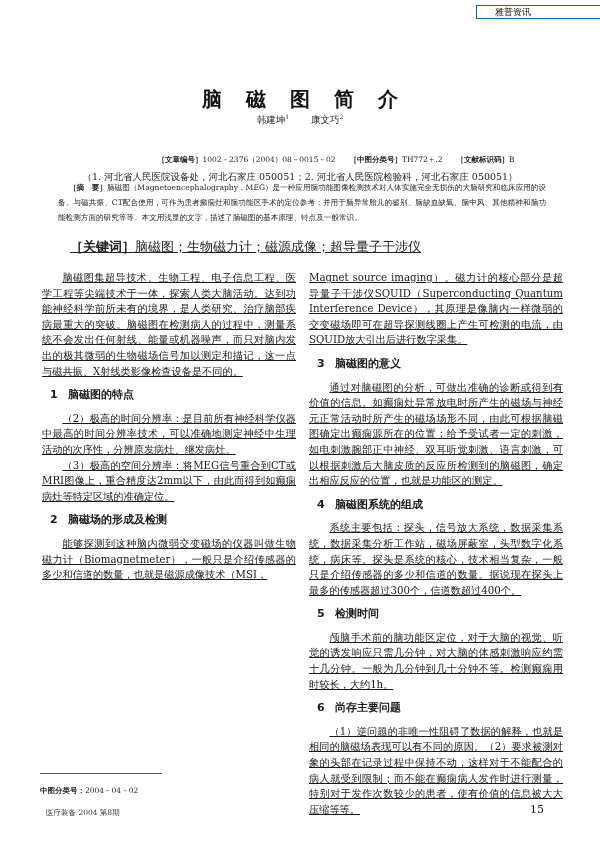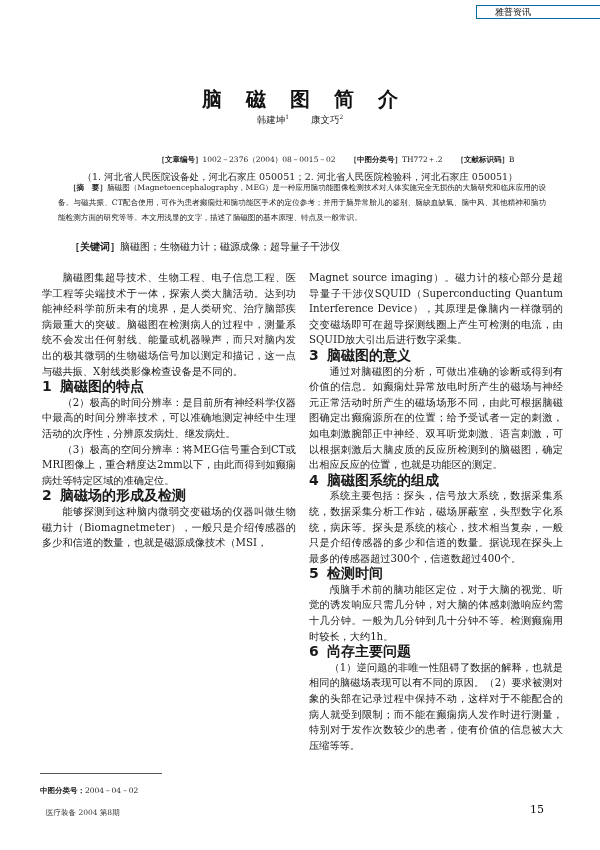--- a/index.html
+++ b/index.html
@@ -34,32 +34,32 @@
   .meta b { font-family: "DejaVu Sans", sans-serif; font-size: 7.5px; }
   .meta .gap { display: inline-block; width: 14px; }
   .abstract {
     position: absolute; left: 58px; top: 180px; width: 488px;
     font-size: 7.6px; line-height: 15px; color: #222; text-indent: 11px;
     text-align: justify;
   }
   .abstract b, .keywords b { font-family: "DejaVu Sans", sans-serif; font-weight: bold; }
   .keywords {
     position: absolute; left: 70px; top: 241px; width: 476px;
-    font-size: 10px; line-height: 12px; color: #222;
+    font-size: 13px; line-height: 12px; color: #222; text-decoration: underline;
   }
   .col {
     position: absolute; top: 270px; width: 254px;
     font-size: 10.2px; line-height: 15.6px; color: #1a1a1a; text-align: justify;
   }
   .col.left { left: 42px; }
   .col.right { left: 309px; }
-  .col p { margin: 0; text-indent: 2em; }
+  .col p { margin: 0; text-indent: 2em; text-decoration: underline; }
   .col p.noind { text-indent: 0; }
   .col h3 {
-    margin: 0; font-family: "DejaVu Sans", sans-serif; font-size: 14px;
+    margin: 8px; font-family: "DejaVu Sans", sans-serif; font-size: 11px;
     font-weight: bold; line-height: 15.6px;
   }
   .col h3 .num { display: inline-block; width: 18px; }
   .rule {
     position: absolute; left: 40px; top: 773px; width: 122px; height: 0;
     border-top: 1px solid #555;
   }
   .received {
     position: absolute; left: 40px; top: 786px; font-size: 7.5px; color: #222;
   }

